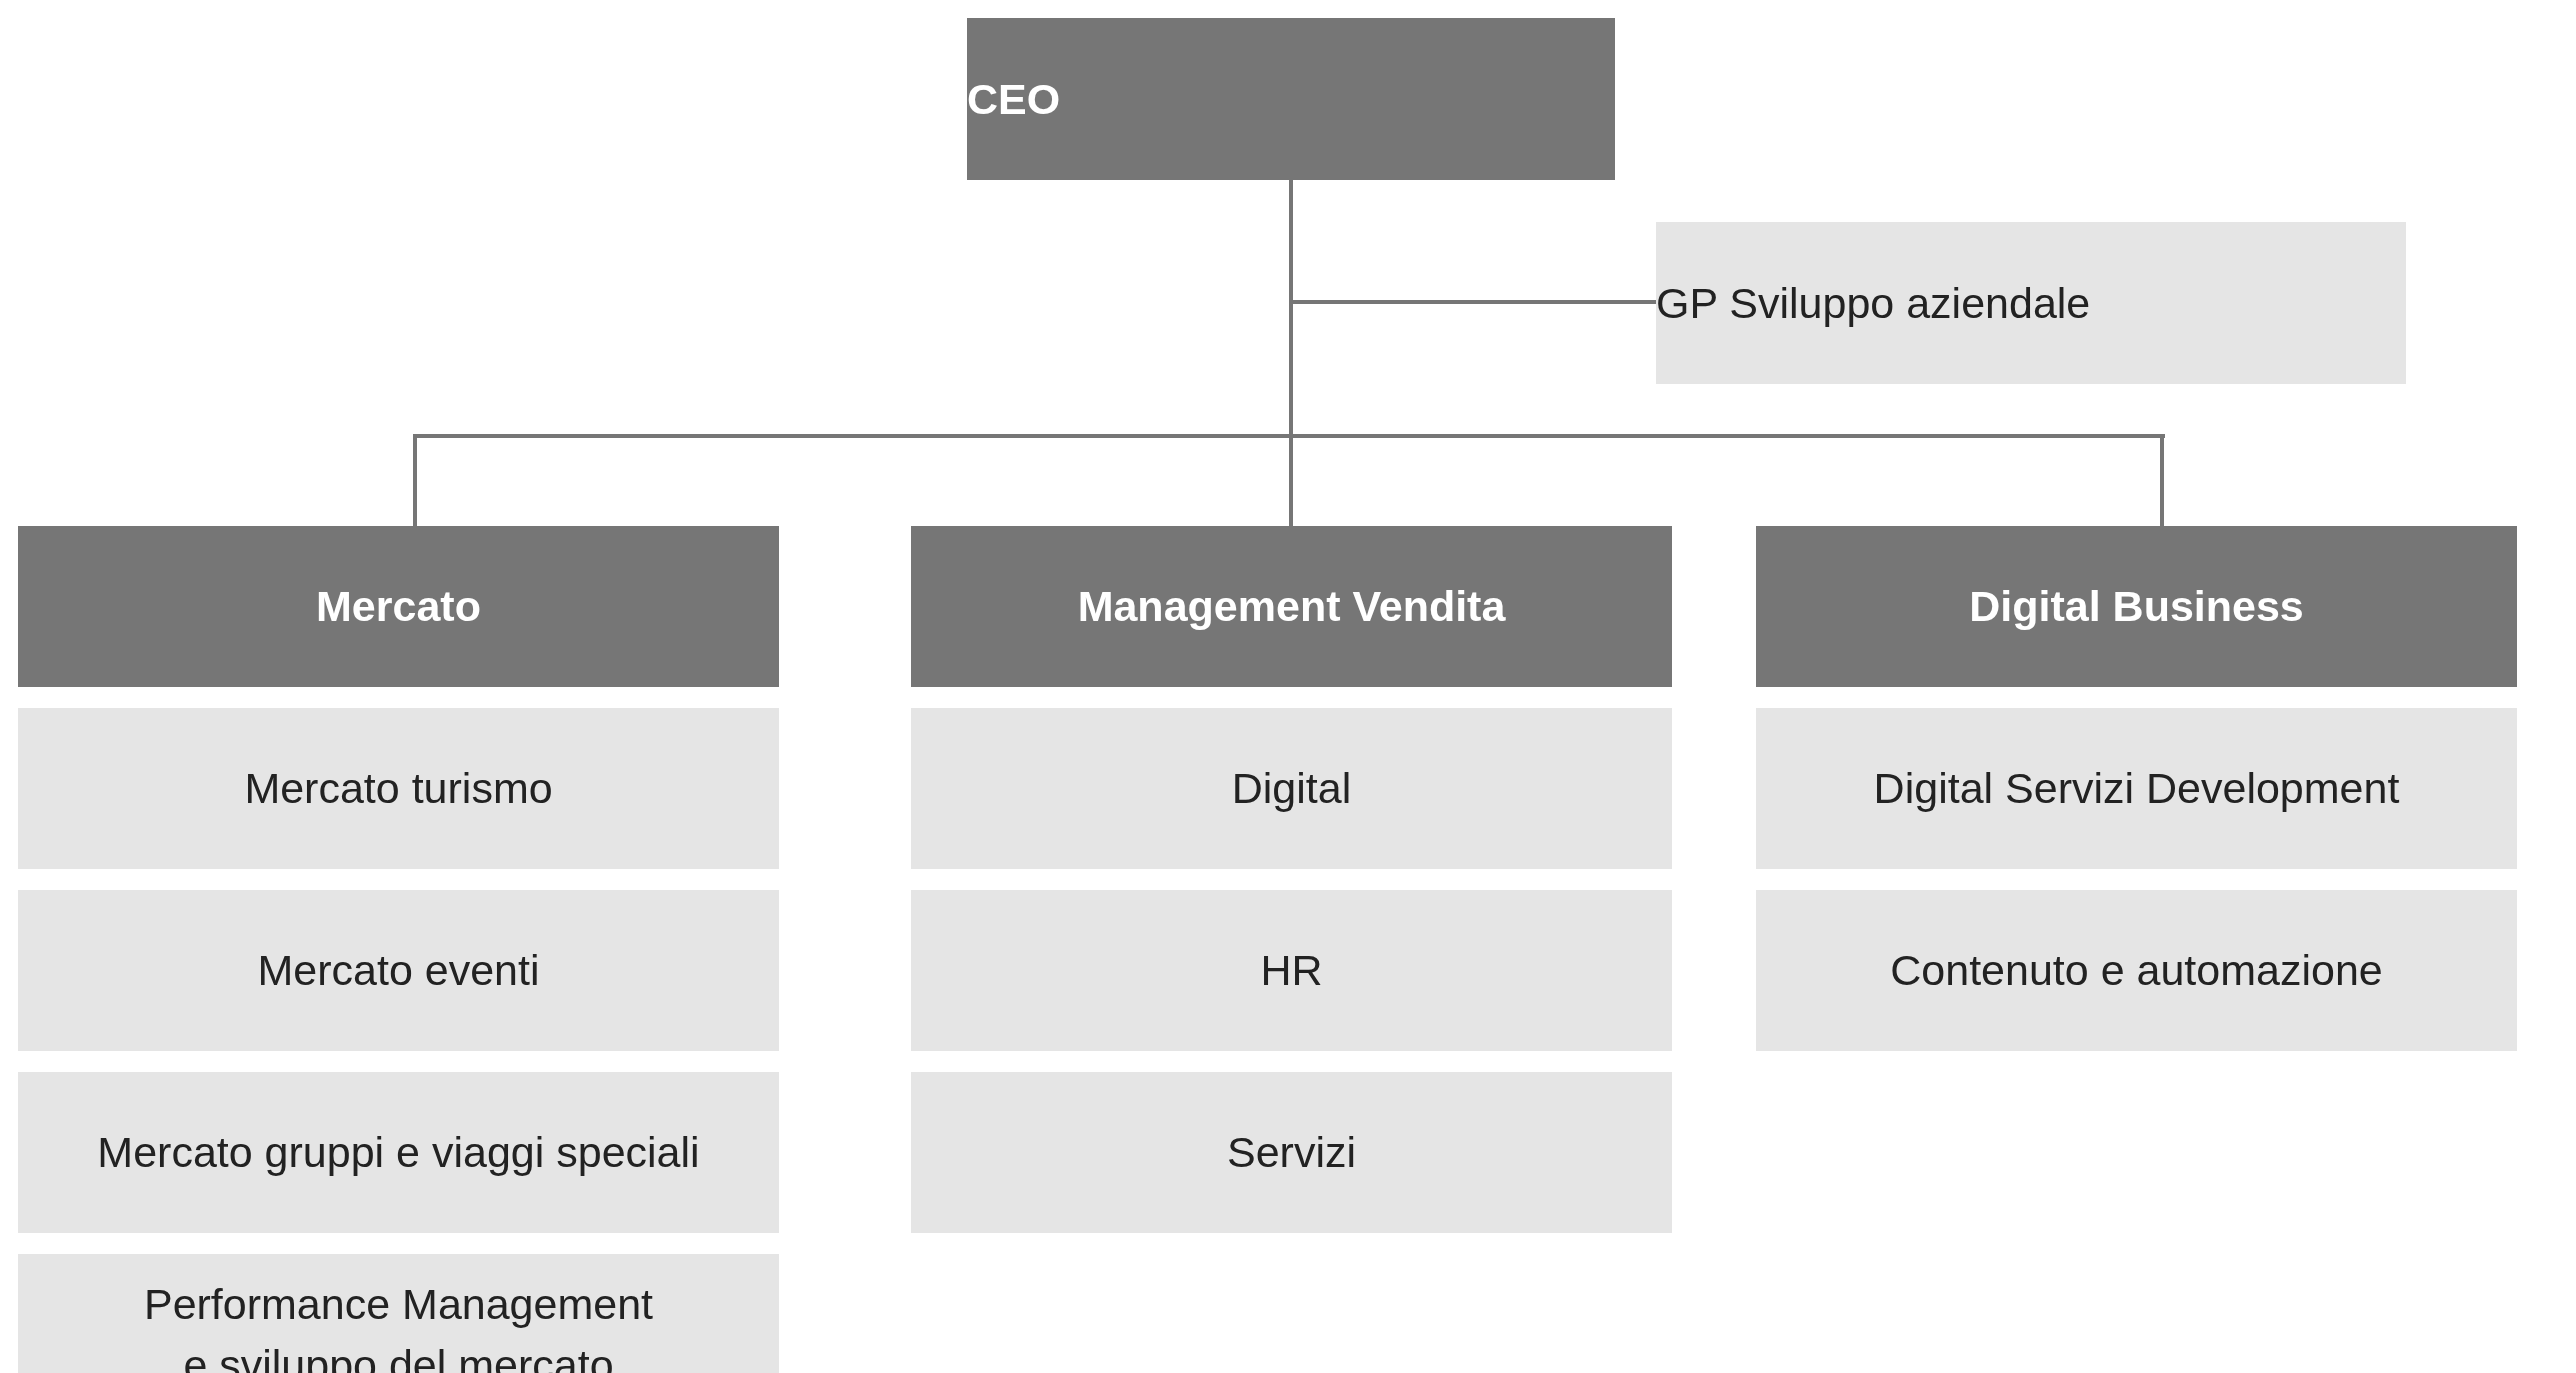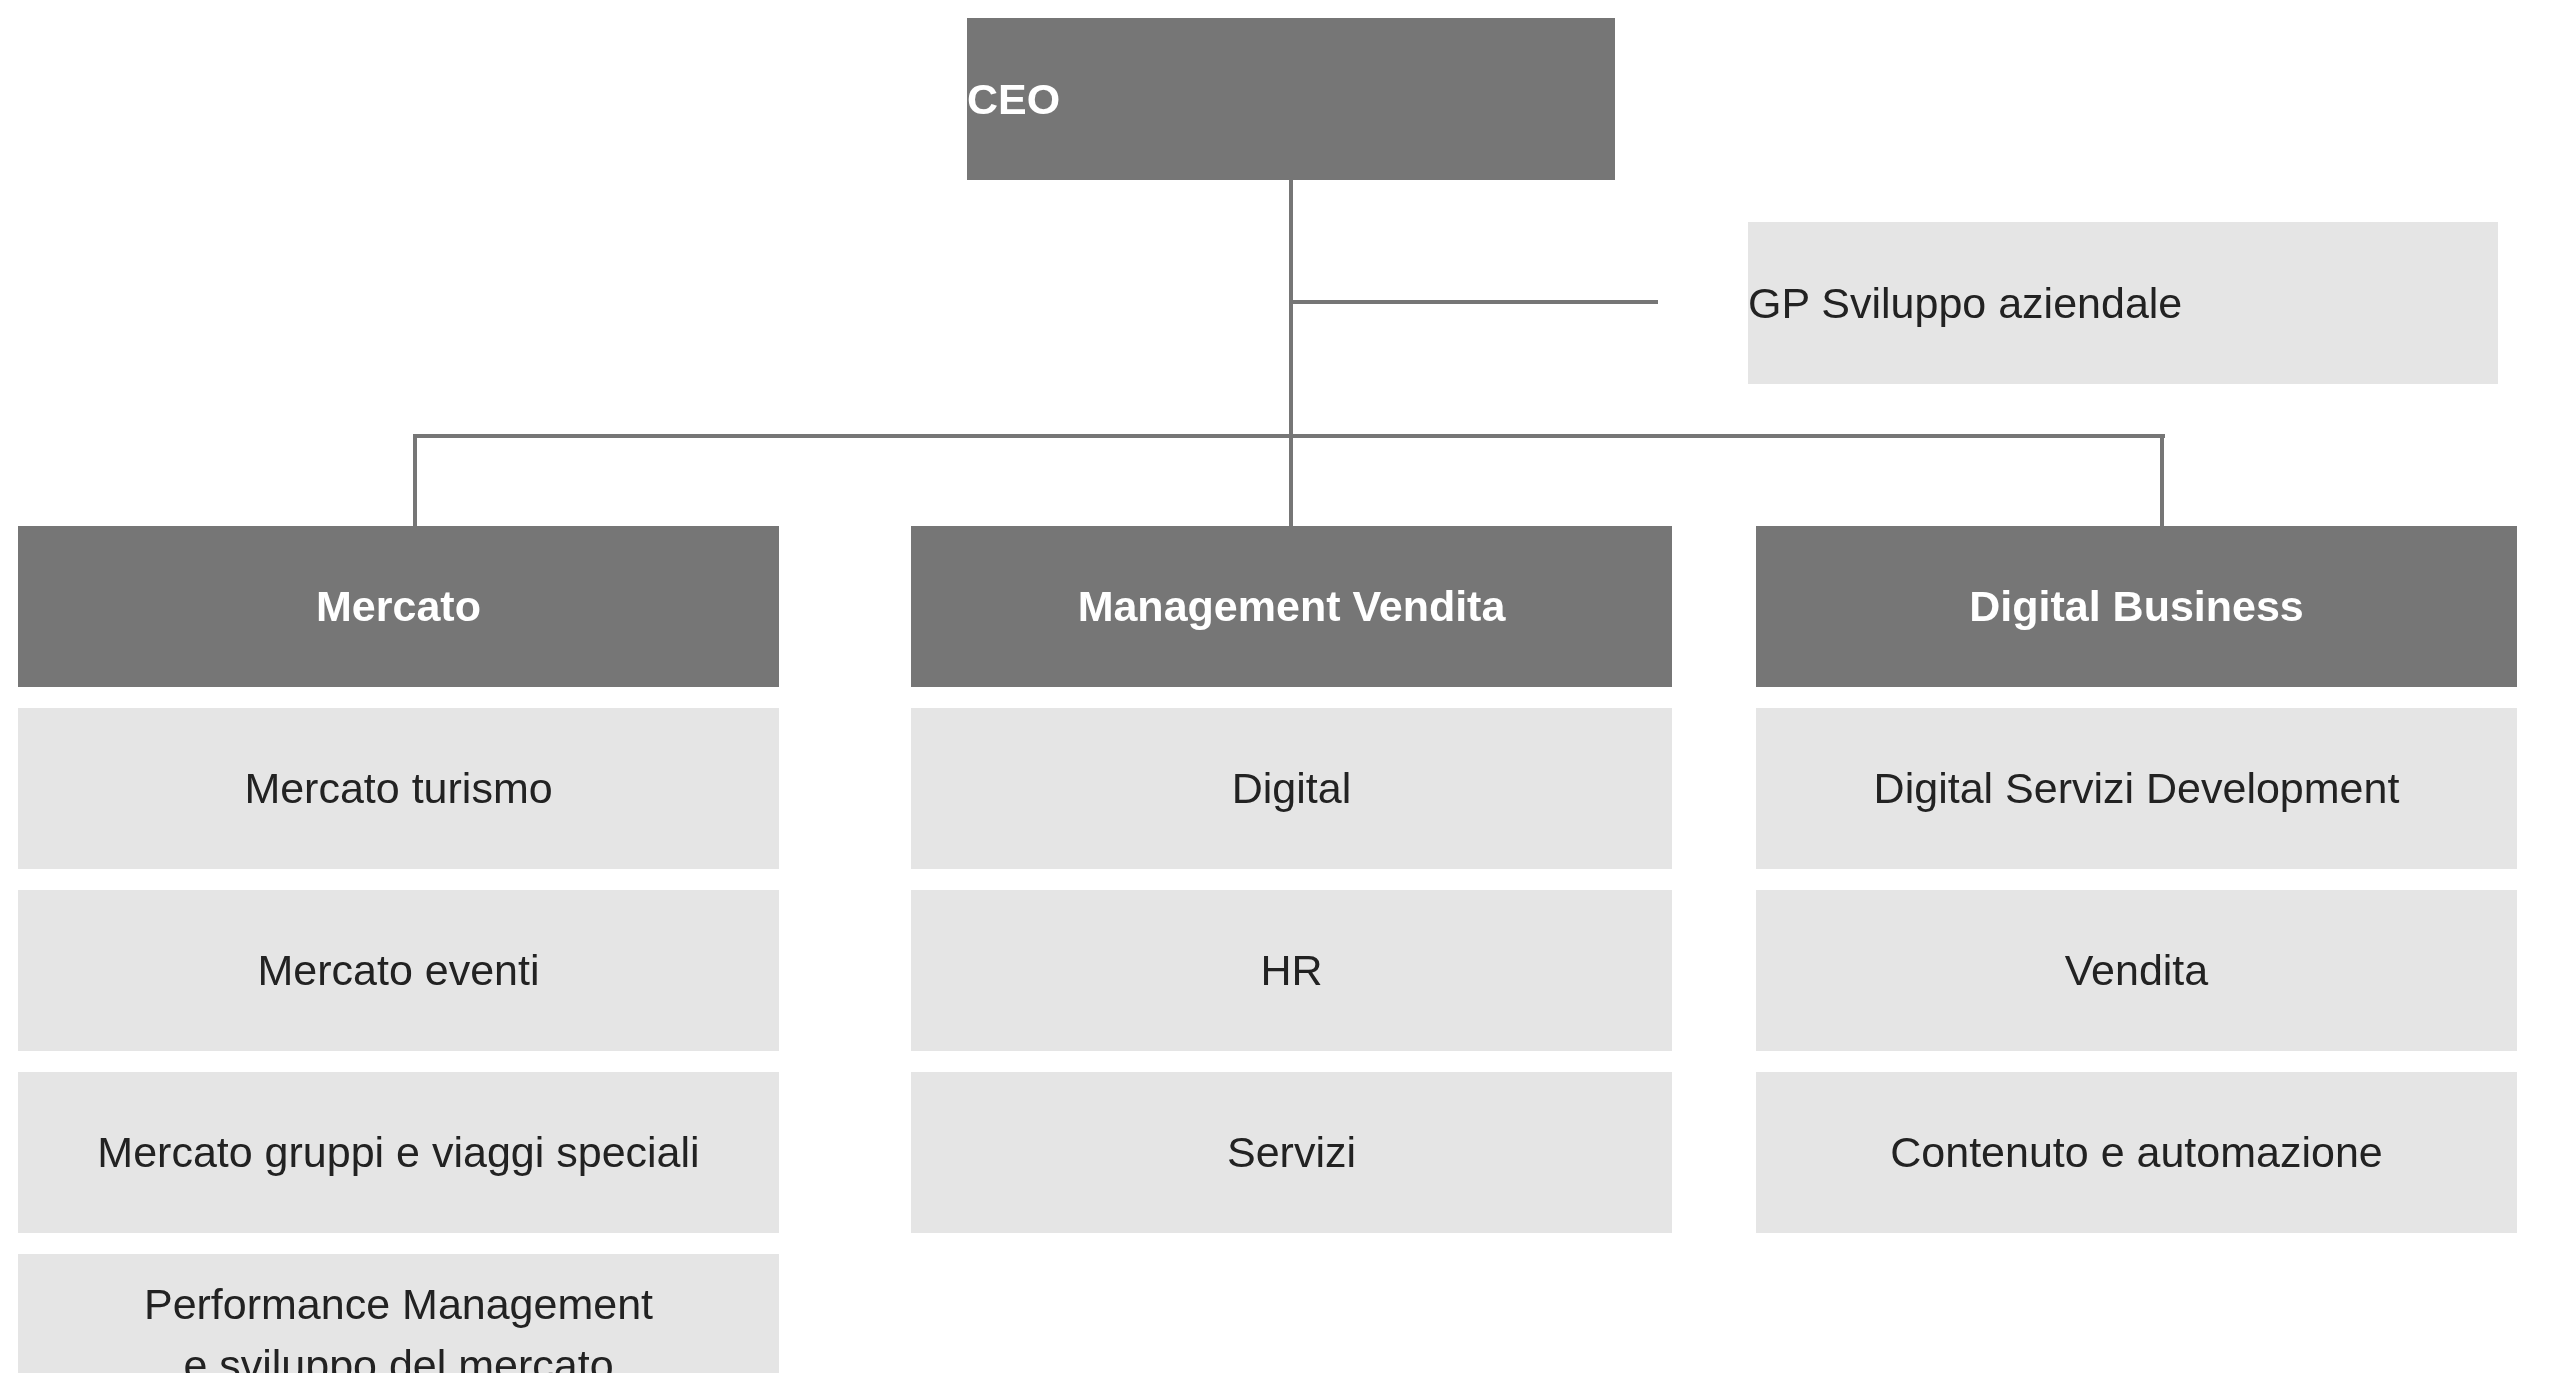--- a/index.html
+++ b/index.html
@@ -20,21 +20,21 @@
     display:flex;align-items:center;
     text-align:center;
   }
   .root-node{
     left:967px;top:18px;width:648px;height:162px;
     background:var(--header-bg);
     color:var(--header-text);
     font-weight:bold;font-size:43px;
   }
   .staff-node{
-    left:1748px;top:222px;width:750px;height:162px;
+    left:1656px;top:222px;width:750px;height:162px;
     background:var(--item-bg);
     color:var(--item-text);
     font-size:43px;
   }
 
   .line{position:absolute;background:var(--line);}
   .v-main{left:1289px;top:180px;width:4.3px;height:346px;}
   .h-gp{left:1292px;top:300px;width:366px;height:4.3px;}
   .h-main{left:413px;top:434px;width:1752px;height:4.3px;}
   .v-stub-left{left:413px;top:434px;width:4.3px;height:92px;}
@@ -95,18 +95,17 @@
   <div class="col col-ms">
     <div class="dept-header">Management Vendita</div>
     <div class="dept-item">Digital</div>
     <div class="dept-item">HR</div>
     <div class="dept-item">Servizi</div>
   </div>
 
   <div class="col col-db">
     <div class="dept-header">Digital Business</div>
     <div class="dept-item">Digital Servizi Development</div>
-    <div class="dept-item">Vendita</div>
     <div class="dept-item">Contenuto e automazione</div>
   </div>
 
 </div>
 
 
 </body></html>

